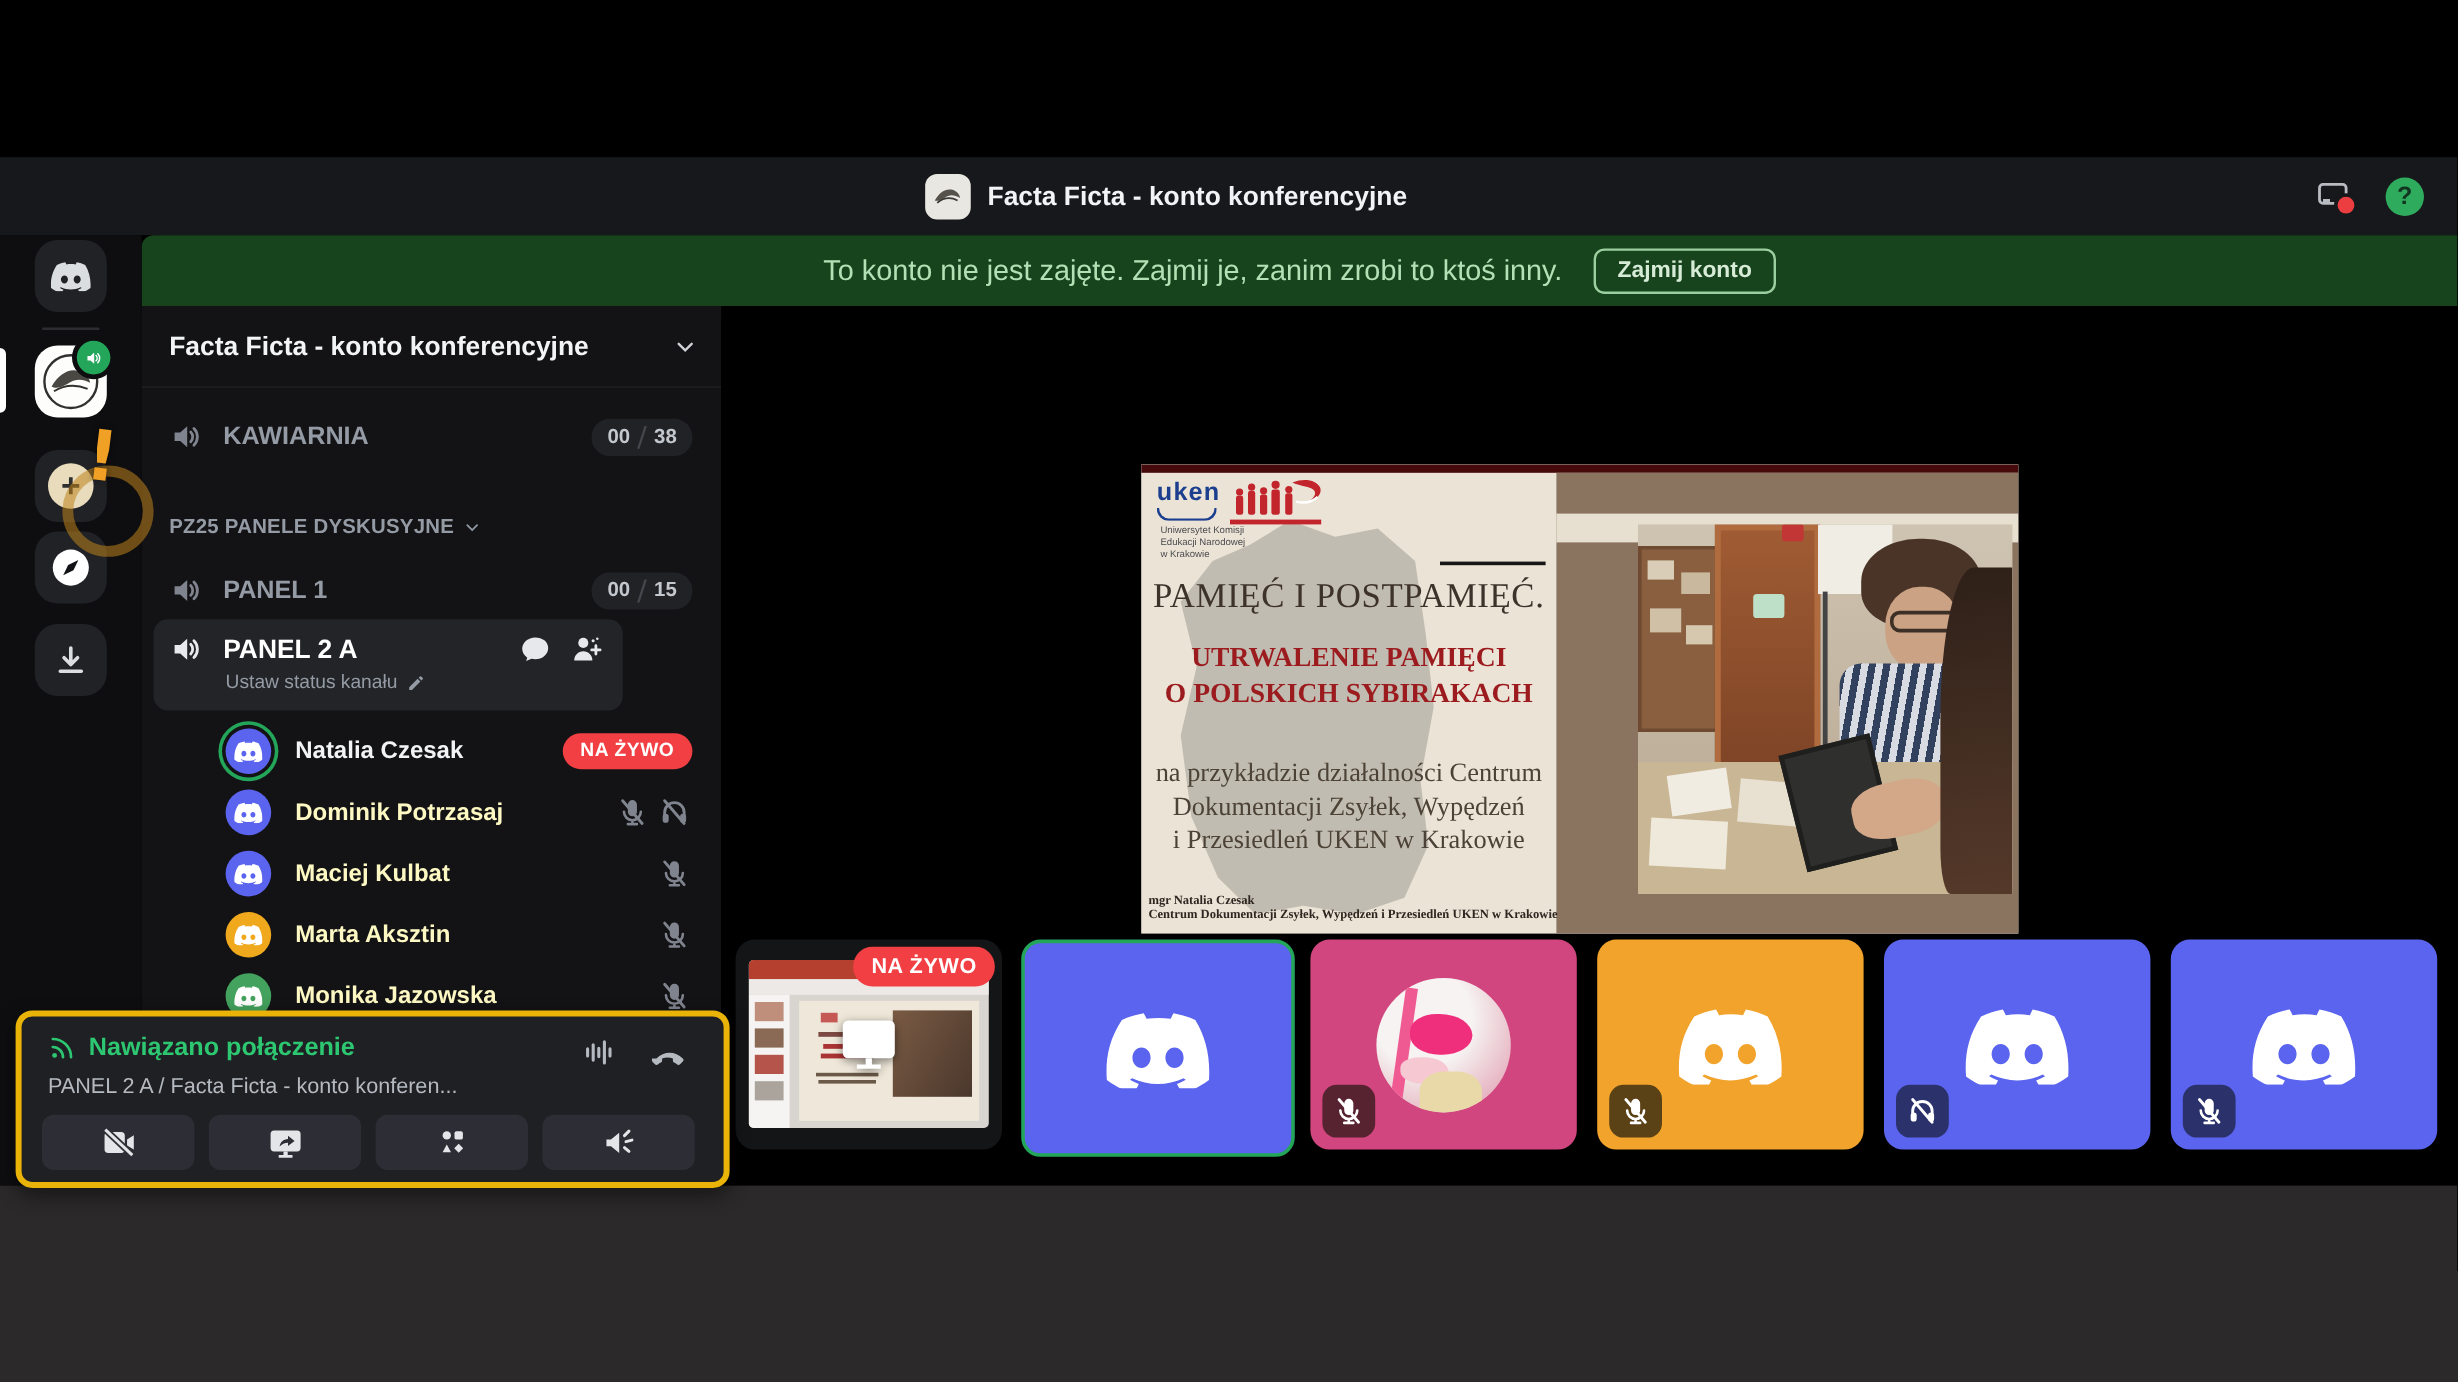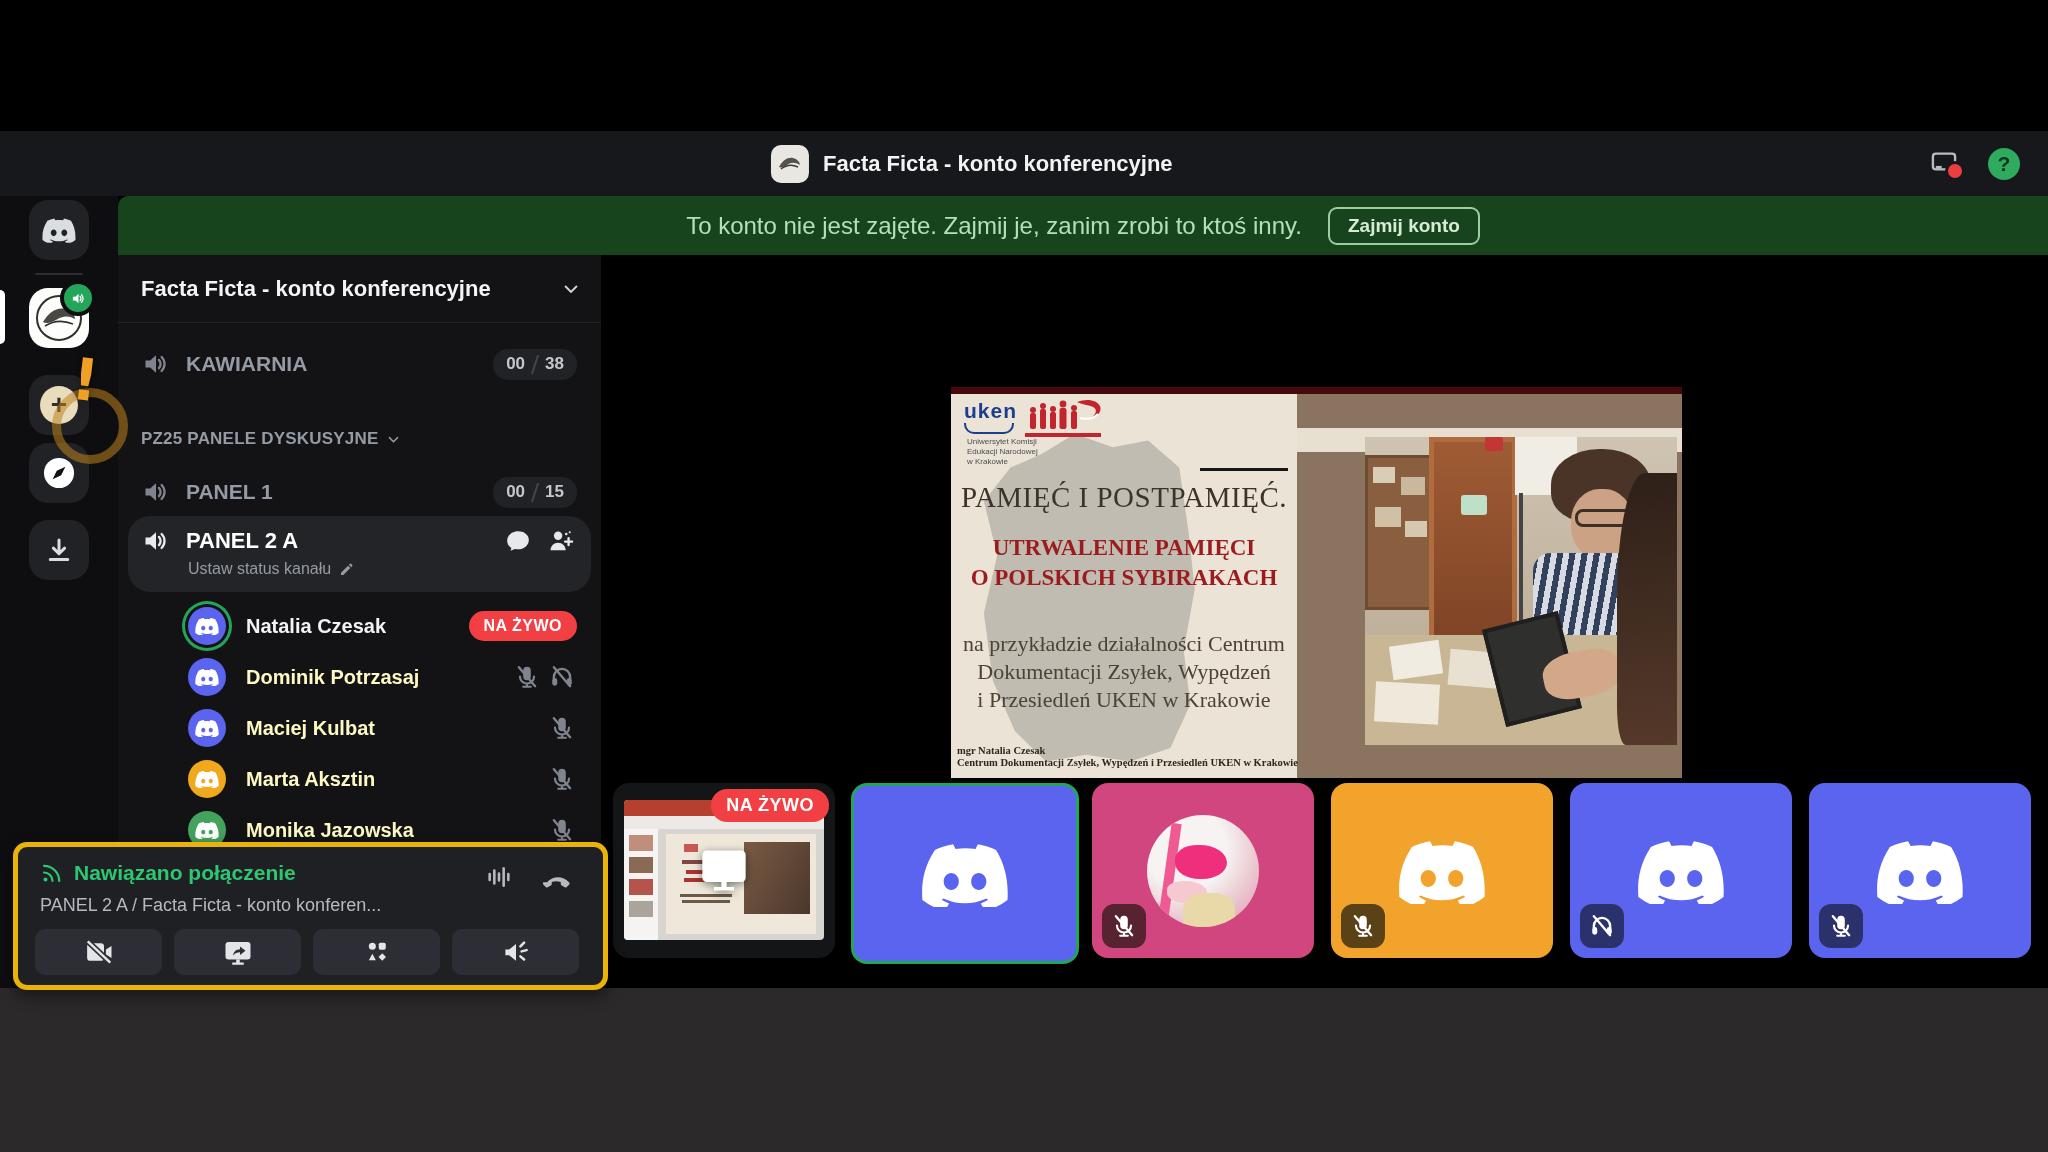--- a/index.html
+++ b/index.html
@@ -46,21 +46,21 @@
   .sb-header{position:absolute;left:0;top:0;width:100%;height:67px;border-bottom:1px solid #232327;display:flex;align-items:center;}
   .sb-title{margin-left:23px;color:#f3f4f5;font-size:22px;font-weight:bold;}
   .sb-chevron{position:absolute;right:20px;top:24px;color:#cfd2d6;}
   .chan-row{position:absolute;left:10px;width:463px;height:48px;display:flex;align-items:center;color:#949ba4;}
   .chan-icon{margin-left:14px;width:28px;height:28px;color:#80848e;}
   .chan-name{margin-left:16px;font-size:21px;font-weight:600;}
   .cap-pill{position:absolute;right:14px;display:flex;align-items:center;background:#212226;border-radius:15px;height:31px;padding:0 13px;gap:9px;}
   .cap-pill span{color:#c3c8ce;font-size:17px;font-weight:bold;}
   .cap-div{width:2px;height:19px;background:#45474e;transform:skewX(-18deg);}
   .category{position:absolute;left:23px;top:174px;display:flex;align-items:center;gap:8px;color:#949ba4;font-size:17px;font-weight:600;letter-spacing:.2px;}
-  .sel-card{position:absolute;left:10px;top:261px;width:463px;height:76px;background:#232428;border-radius:22px;}
+  .sel-card{position:absolute;left:10px;top:261px;width:391px;height:76px;background:#232428;border-radius:12px;}
   .sel-top{position:absolute;left:0;top:8px;width:100%;height:34px;display:flex;align-items:center;}
   .sel-name{margin-left:16px;color:#fff;font-size:22px;font-weight:bold;}
   .sel-icons{position:absolute;right:16px;top:0;height:34px;display:flex;align-items:center;gap:16px;color:#e6e8eb;}
   .sel-status{position:absolute;left:60px;top:44px;color:#949ba4;font-size:16px;display:flex;align-items:center;gap:8px;}
   .user-row{position:absolute;left:10px;width:463px;height:50px;display:flex;align-items:center;}
   .u-avatar{margin-left:60px;width:38px;height:38px;border-radius:50%;display:flex;align-items:center;justify-content:center;flex:0 0 38px;}
   .u-avatar svg{width:24px;height:18px;}
   .ring{box-shadow:0 0 0 3px #131316,0 0 0 6px #23a55a;}
   .u-name{margin-left:20px;font-size:20px;font-weight:600;color:#fef9c3;white-space:nowrap;}
   .u-name.live-name{color:#f2f3f5;}

